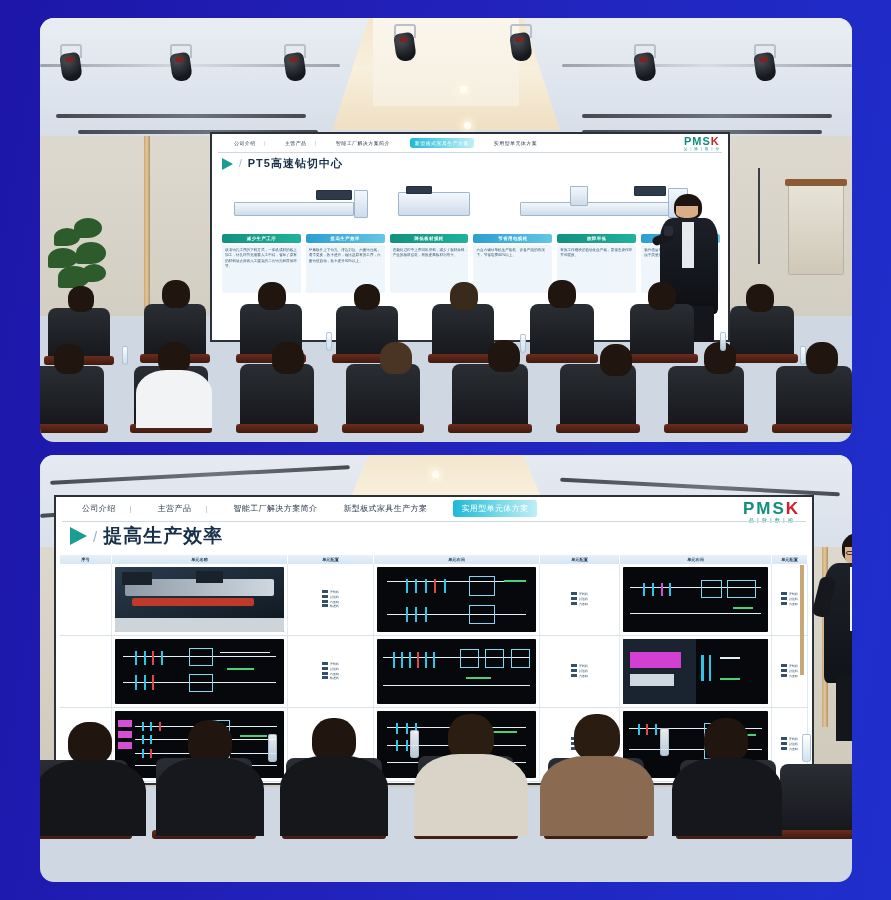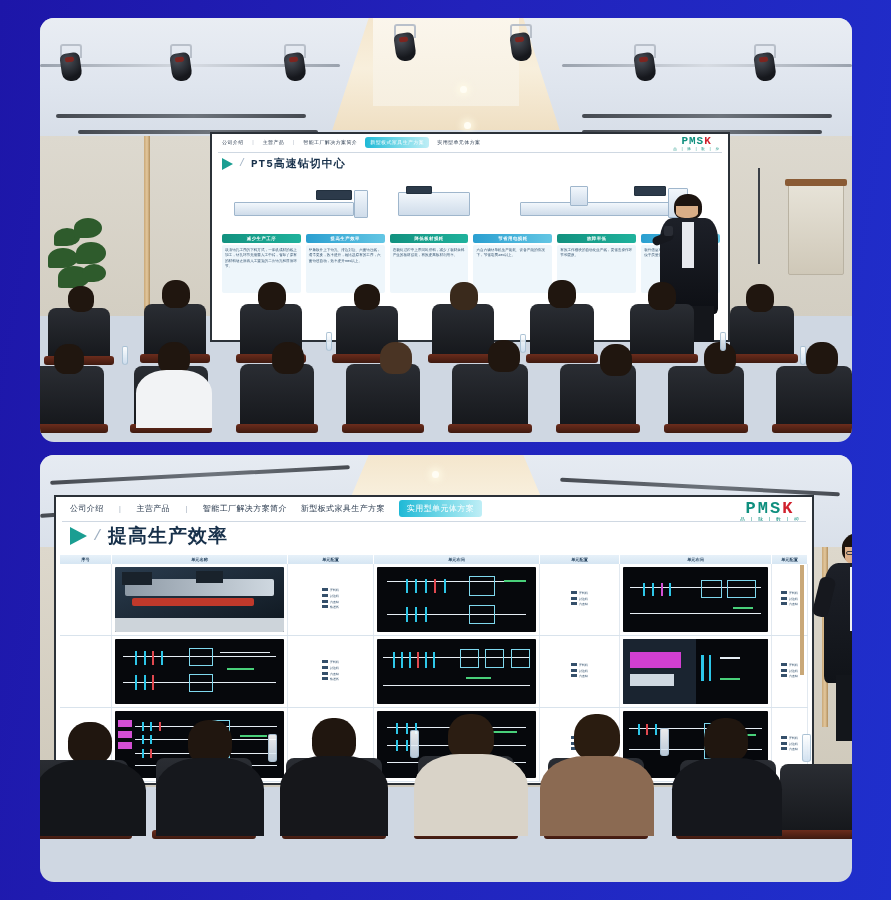--- a/index.html
+++ b/index.html
@@ -11,21 +11,21 @@
   }
 
   
   .photo {
     position:absolute; overflow:hidden; border-radius:14px;
     background:#cfd7e2;
   }
   #photo-top    { left:40px;  top:18px;  width:812px; height:424px; }
   #photo-bottom { left:40px;  top:455px; width:812px; height:427px; }
 
-  .scene { position:absolute; inset:0;font-family:Liberation Mono, monospace; }
+  .scene { position:absolute; inset:0; }
 
   
   
   .ceil {
     position:absolute; left:0; top:0; width:100%; height:125px;
     background:linear-gradient(180deg,#e9edf3 0%,#dfe5ee 55%,#d6dde7 100%);
   }
   .ceil-center {
     position:absolute; left:36%; top:0; width:28%; height:112px;
     background:linear-gradient(180deg,#f4e6cd 0%,#f8efdc 45%,#efdfc3 100%);
@@ -94,21 +94,21 @@
     border:2px solid #2b3138;
   }
   #screen-top { left:170px; top:114px; width:520px; height:210px; }
 
   .slide { position:absolute; inset:0; background:#fff; }
   .slide-nav {
     position:absolute; left:0; top:0; width:100%; height:17px;
     display:flex; align-items:center; gap:8px; padding-left:10px;
     font-size:5px; color:#2a3a4e; white-space:nowrap;
   }
-  .slide-nav .navitem { letter-spacing:.4px; }
+  .slide-nav .navitem { letter-spacing:.4px;margin-left:12px; }
   .slide-nav .sep { color:#aab4c2; }
   .slide-nav .navitem.active {
     background:linear-gradient(90deg,#1fb9d6,#7fdcea 60%,#bfeef6);
     color:#fff; padding:2px 5px; border-radius:3px;
   }
   .brand {
     position:absolute; right:8px; top:2px; text-align:center; line-height:1;
   }
   .brand .bmain { font-size:11px; font-weight:700; color:#0f8f7e; letter-spacing:1px; }
   .brand .bmain .k { color:#d0202c; }

